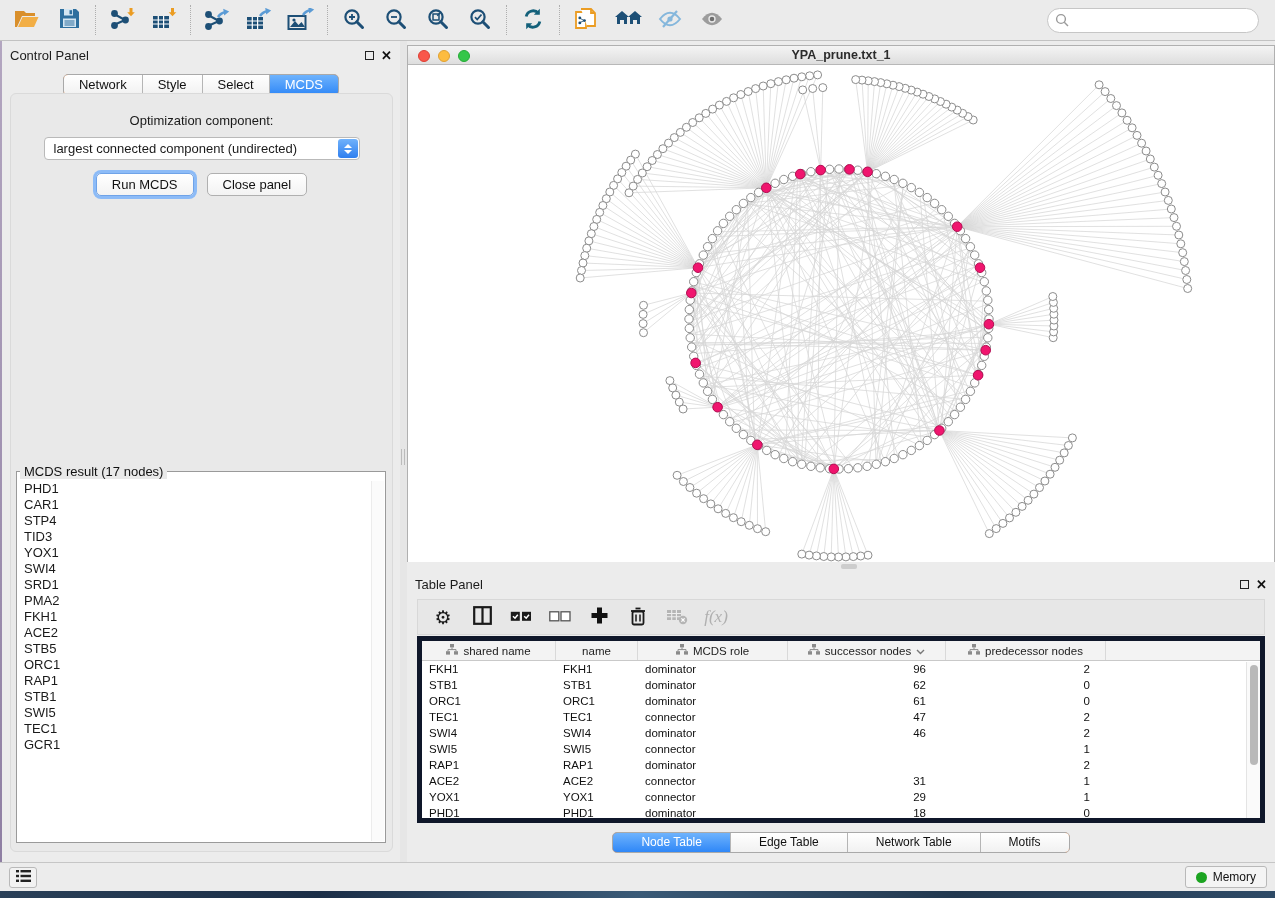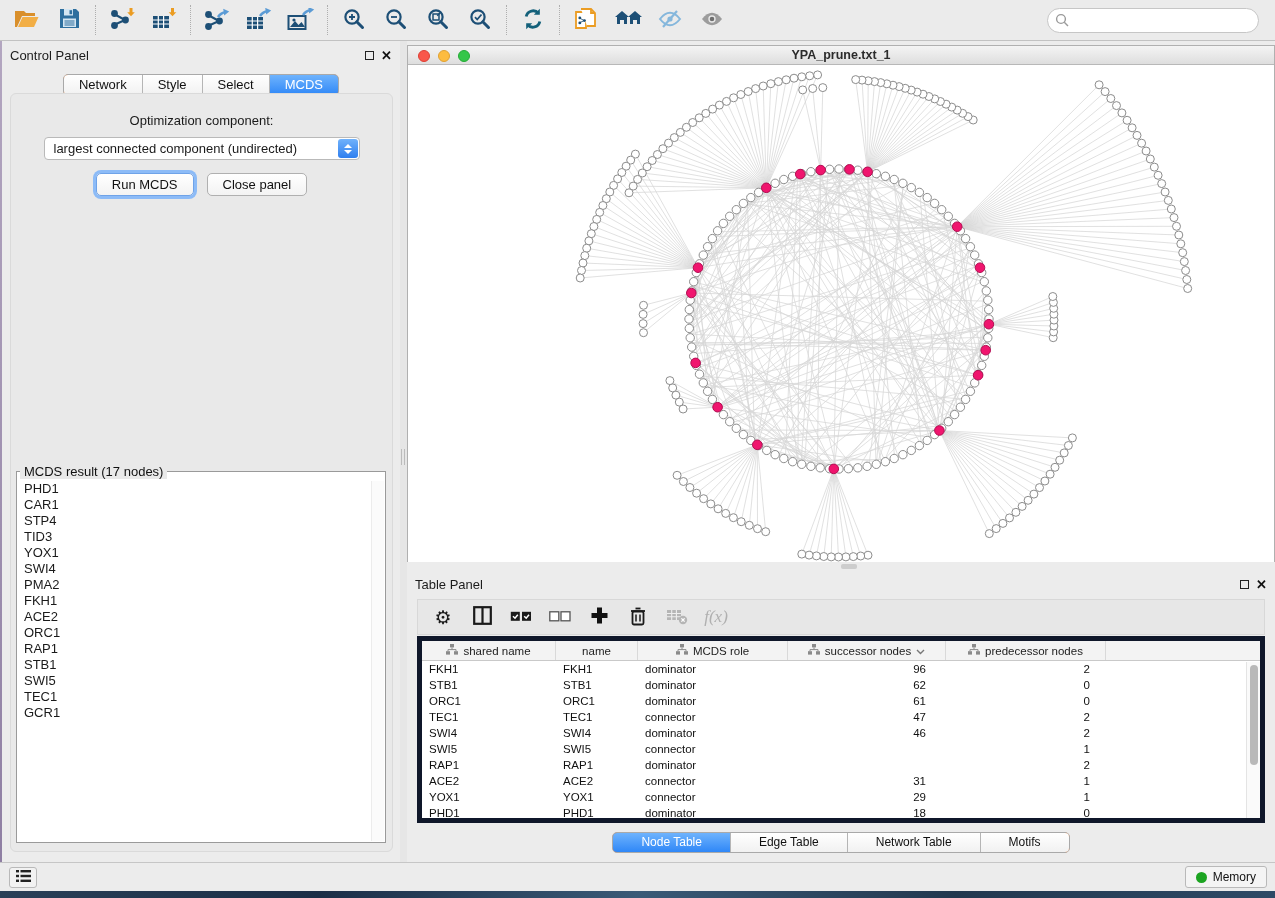--- a/index.html
+++ b/index.html
@@ -275,23 +275,25 @@
         </div>
         <fieldset class="result-fs">
           <legend>MCDS result (17 nodes)</legend>
           <div class="result-list">
               <div>PHD1</div>
               <div>CAR1</div>
               <div>STP4</div>
               <div>TID3</div>
               <div>YOX1</div>
               <div>SWI4</div>
+              <div>SRD1</div>
               <div>PMA2</div>
               <div>FKH1</div>
               <div>ACE2</div>
+              <div>STB5</div>
               <div>ORC1</div>
               <div>RAP1</div>
               <div>STB1</div>
               <div>SWI5</div>
               <div>TEC1</div>
               <div>GCR1</div>
             </div>
           <div class="result-track"></div>
         </fieldset>
       </div>

